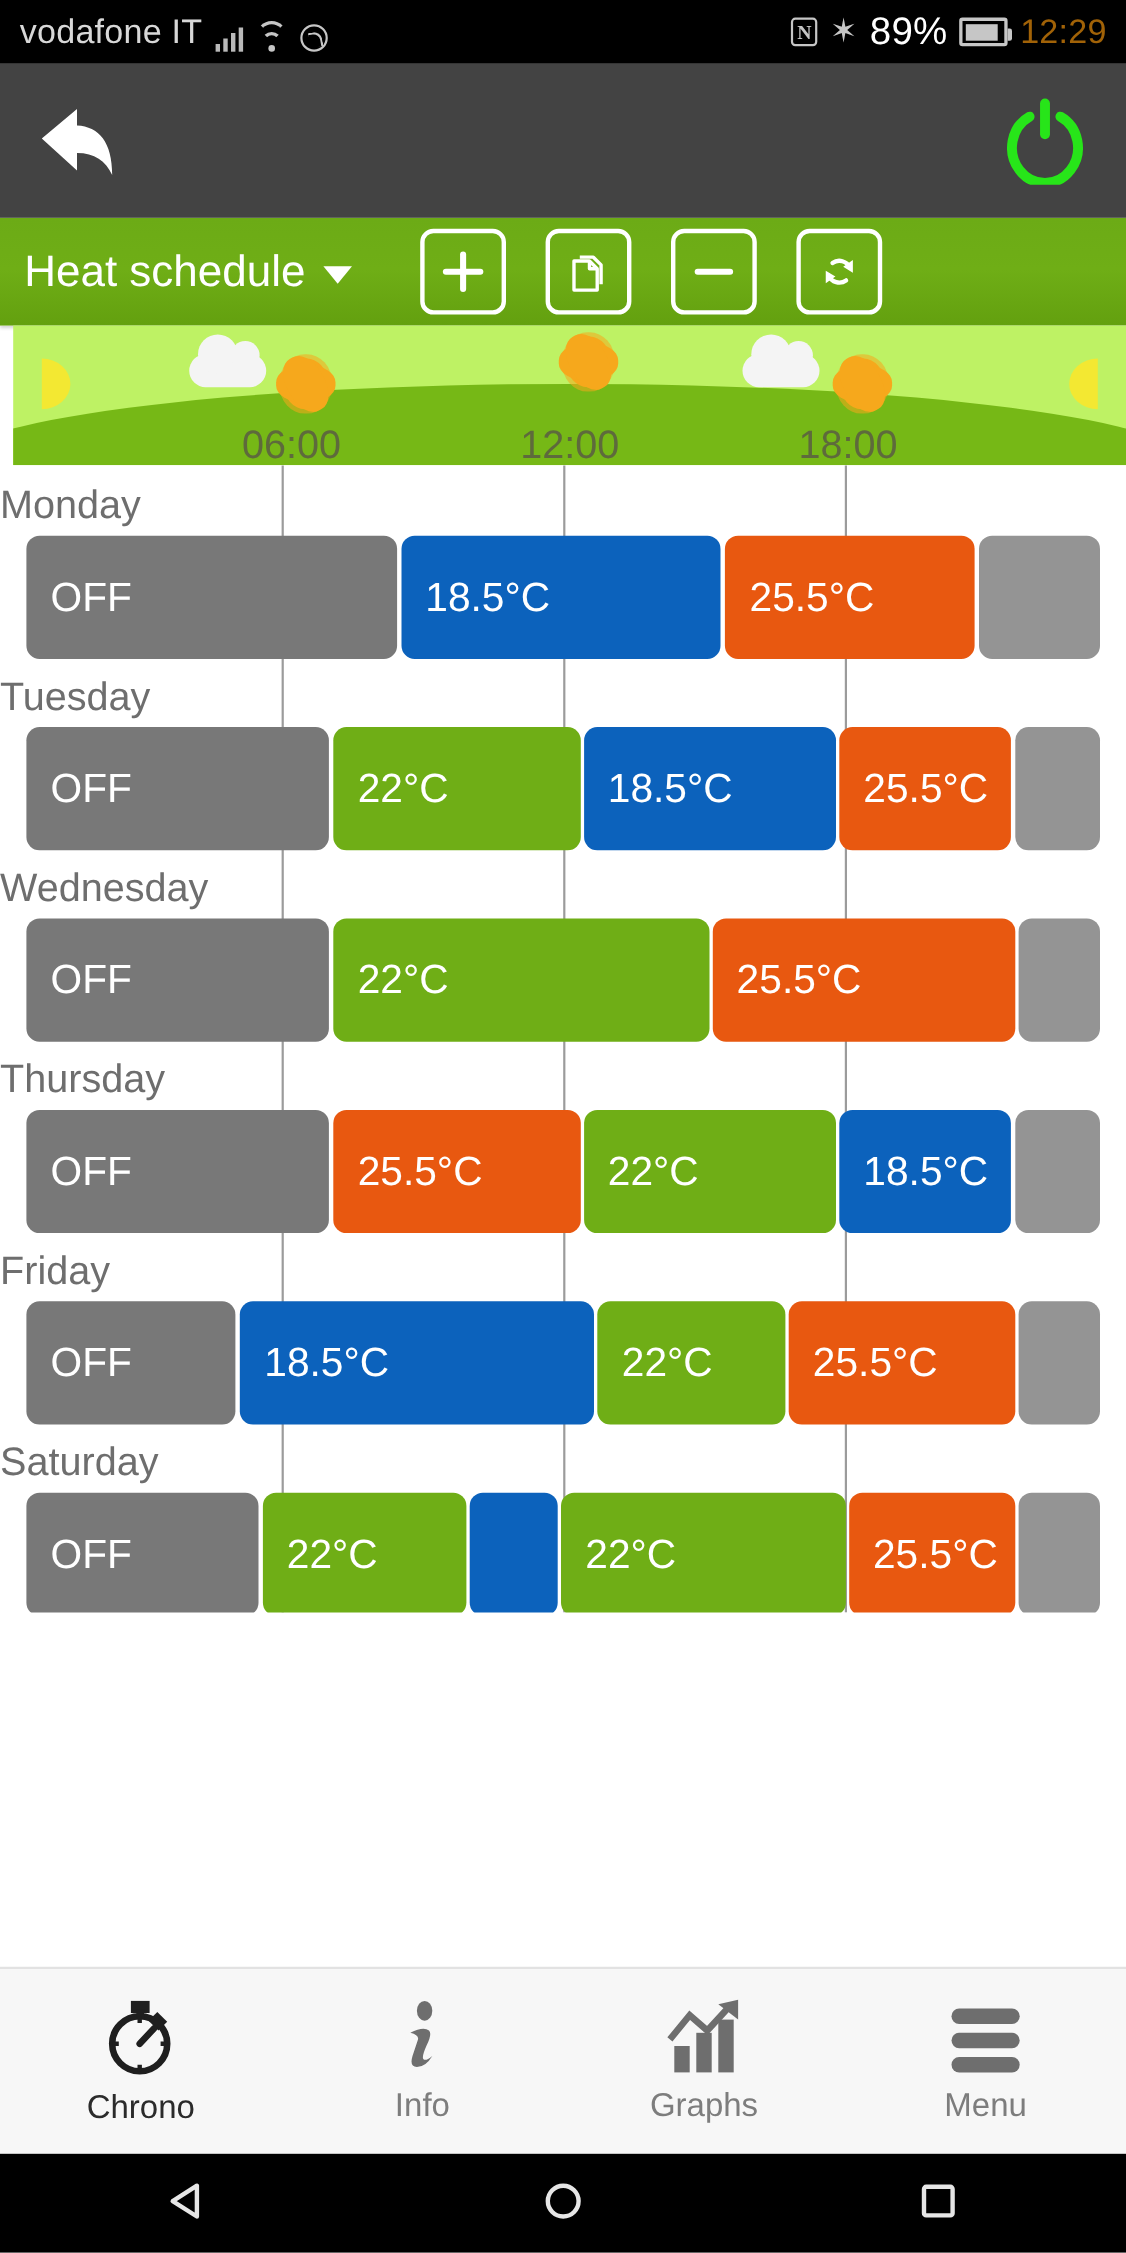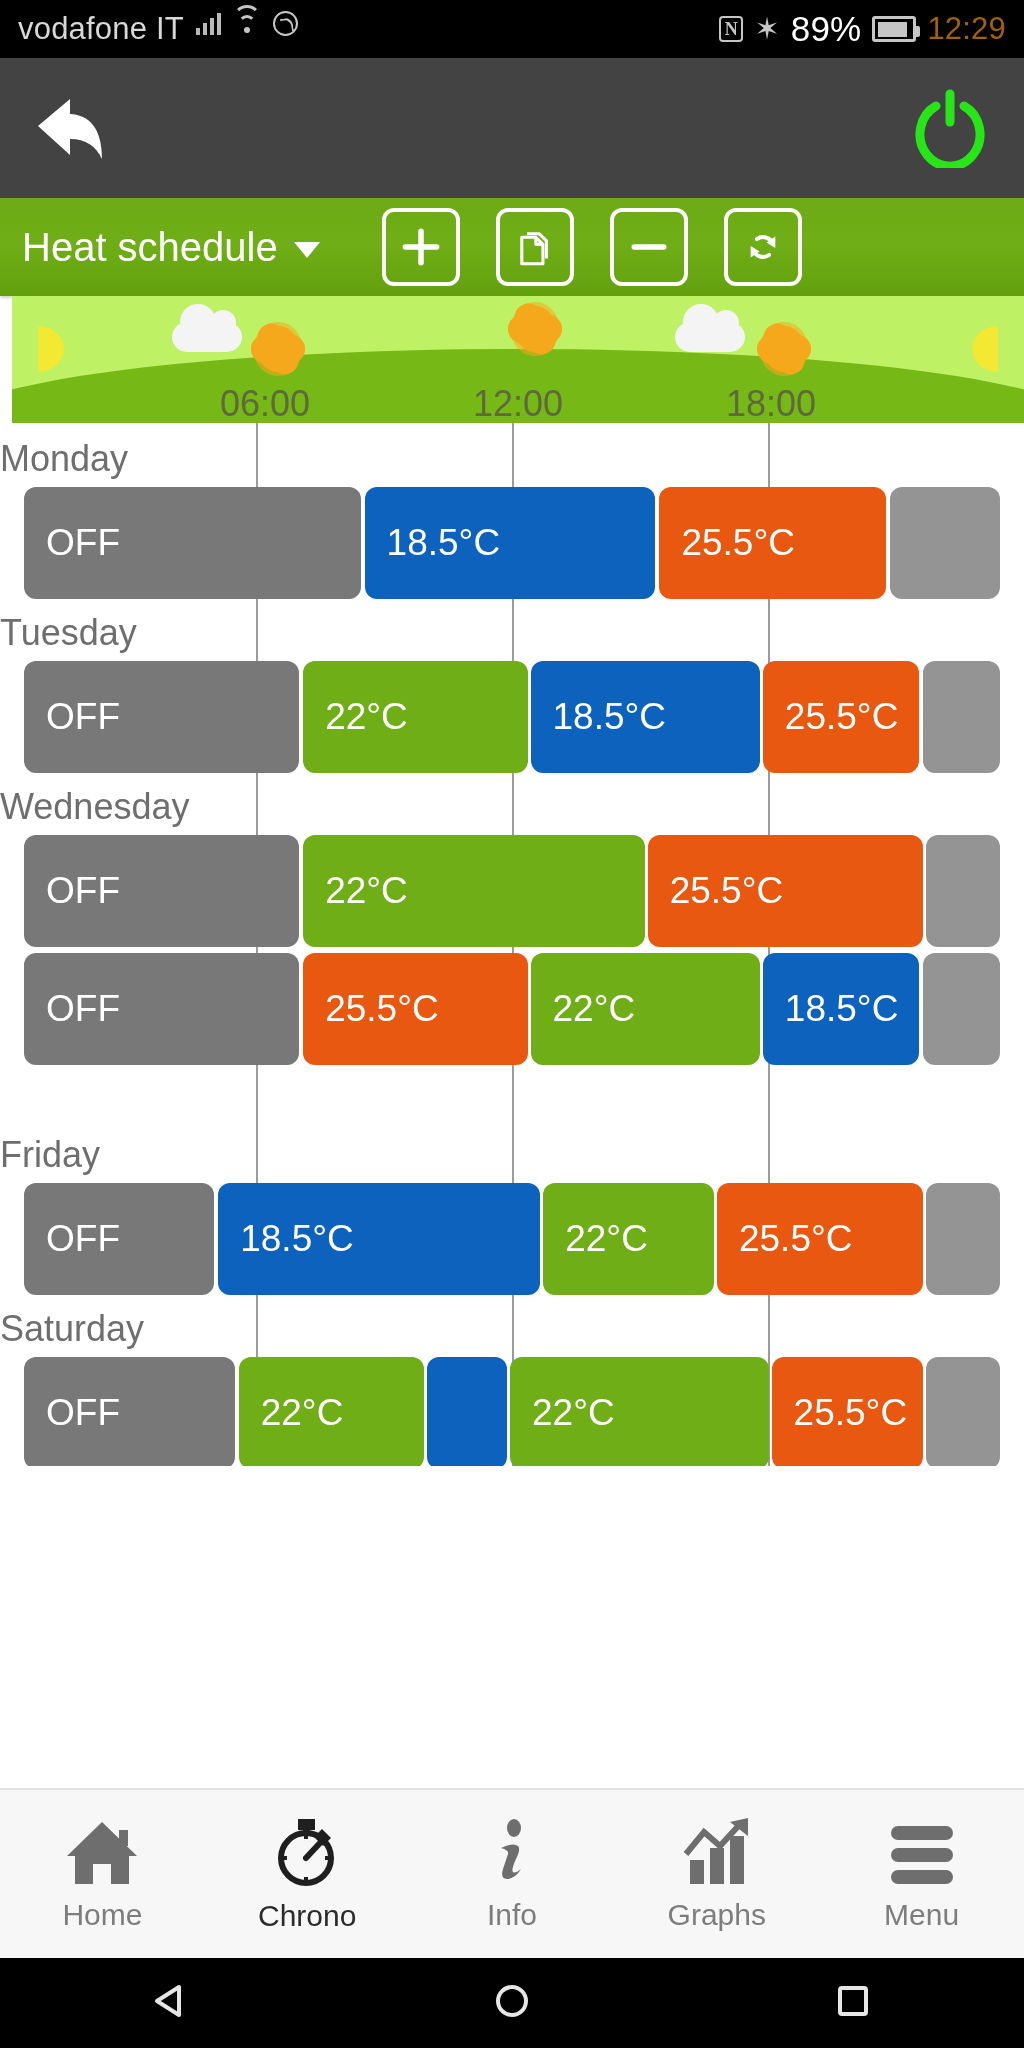--- a/index.html
+++ b/index.html
@@ -10,21 +10,21 @@
     overflow:hidden;
     position:relative;
   }
 
   
   .statusbar {
     height:58px; background:#000; color:#c9c9c9;
     display:flex; align-items:center; justify-content:space-between;
     padding:0 18px; font-size:30px; letter-spacing:.2px;
   }
-  .sb-left { display:flex; align-items:flex-start; gap:12px; }
+  .sb-left { display:flex; align-items:flex-end; gap:12px; }
   .sb-right { display:flex; align-items:center; gap:11px; }
   .carrier { font-size:31px; color:#d8d8d8; }
 
   .ico-signal { display:inline-flex; align-items:flex-end; gap:2.5px; height:24px; }
   .ico-signal i { width:4.5px; background:#b9b9b9; display:block; }
   .ico-signal i:nth-child(1){height:7px;}
   .ico-signal i:nth-child(2){height:12px;}
   .ico-signal i:nth-child(3){height:17px;}
   .ico-signal i:nth-child(4){height:22px;}
 
@@ -313,20 +313,21 @@
       <div class="dayrow">
         <div class="dayname">Wednesday</div>
         <div class="bars">
           <div class="seg" style="left: 0%; width: 28.2%; background: rgb(120, 120, 120);">OFF</div>
           <div class="seg" style="left: 28.6%; width: 35%; background: rgb(111, 174, 22);">22°C</div>
           <div class="seg" style="left: 63.9%; width: 28.2%; background: rgb(232, 88, 16);">25.5°C</div>
           <div class="seg" style="left: 92.4%; width: 7.6%; background: rgb(148, 148, 148);"></div>
         </div>
       </div>
       <div class="dayrow">
+        <div class="dayname">Thursday</div>
         <div class="bars">
           <div class="seg" style="left: 0%; width: 28.2%; background: rgb(120, 120, 120);">OFF</div>
           <div class="seg" style="left: 28.6%; width: 23%; background: rgb(232, 88, 16);">25.5°C</div>
           <div class="seg" style="left: 51.9%; width: 23.5%; background: rgb(111, 174, 22);">22°C</div>
           <div class="seg" style="left: 75.7%; width: 16%; background: rgb(12, 98, 188);">18.5°C</div>
           <div class="seg" style="left: 92.1%; width: 7.9%; background: rgb(148, 148, 148);"></div>
         </div>
       </div>
       <div class="dayrow">
         <div class="dayname">Friday</div>
@@ -347,27 +348,20 @@
           <div class="seg" style="left: 49.8%; width: 26.5%; background: rgb(111, 174, 22);">22°C</div>
           <div class="seg" style="left: 76.6%; width: 15.5%; background: rgb(232, 88, 16);">25.5°C</div>
           <div class="seg" style="left: 92.4%; width: 7.6%; background: rgb(148, 148, 148);"></div>
         </div>
       </div>
     </div>
 </div>
 
 <div class="bottomnav">
 
-  <div class="navitem">
-    <svg width="78" height="72" viewBox="0 0 78 72">
-      <path d="M39 6 L74 40 L66 40 L66 68 L48 68 L48 48 L30 48 L30 68 L12 68 L12 40 L4 40 Z" fill="#6e6e6e"></path>
-      <rect x="56" y="14" width="9" height="16" fill="#6e6e6e"></rect>
-    </svg>
-    <span class="lbl">Home</span>
-  </div>
 
   <div class="navitem active">
     <svg width="74" height="74" viewBox="0 0 74 74">
       <circle cx="36" cy="43" r="25" fill="none" stroke="#1f1f1f" stroke-width="6"></circle>
       <rect x="28" y="4" width="17" height="11" fill="#1f1f1f"></rect>
       <rect x="33" y="12" width="7" height="8" fill="#1f1f1f"></rect>
       <path d="M52 14 l9 9 -8 8 -9 -9 z" fill="#1f1f1f"></path>
       <line x1="36" y1="43" x2="49" y2="29" stroke="#1f1f1f" stroke-width="6" stroke-linecap="round"></line>
       <line x1="36" y1="18" x2="36" y2="24" stroke="#1f1f1f" stroke-width="4"></line>
       <line x1="36" y1="62" x2="36" y2="68" stroke="#1f1f1f" stroke-width="4"></line>

